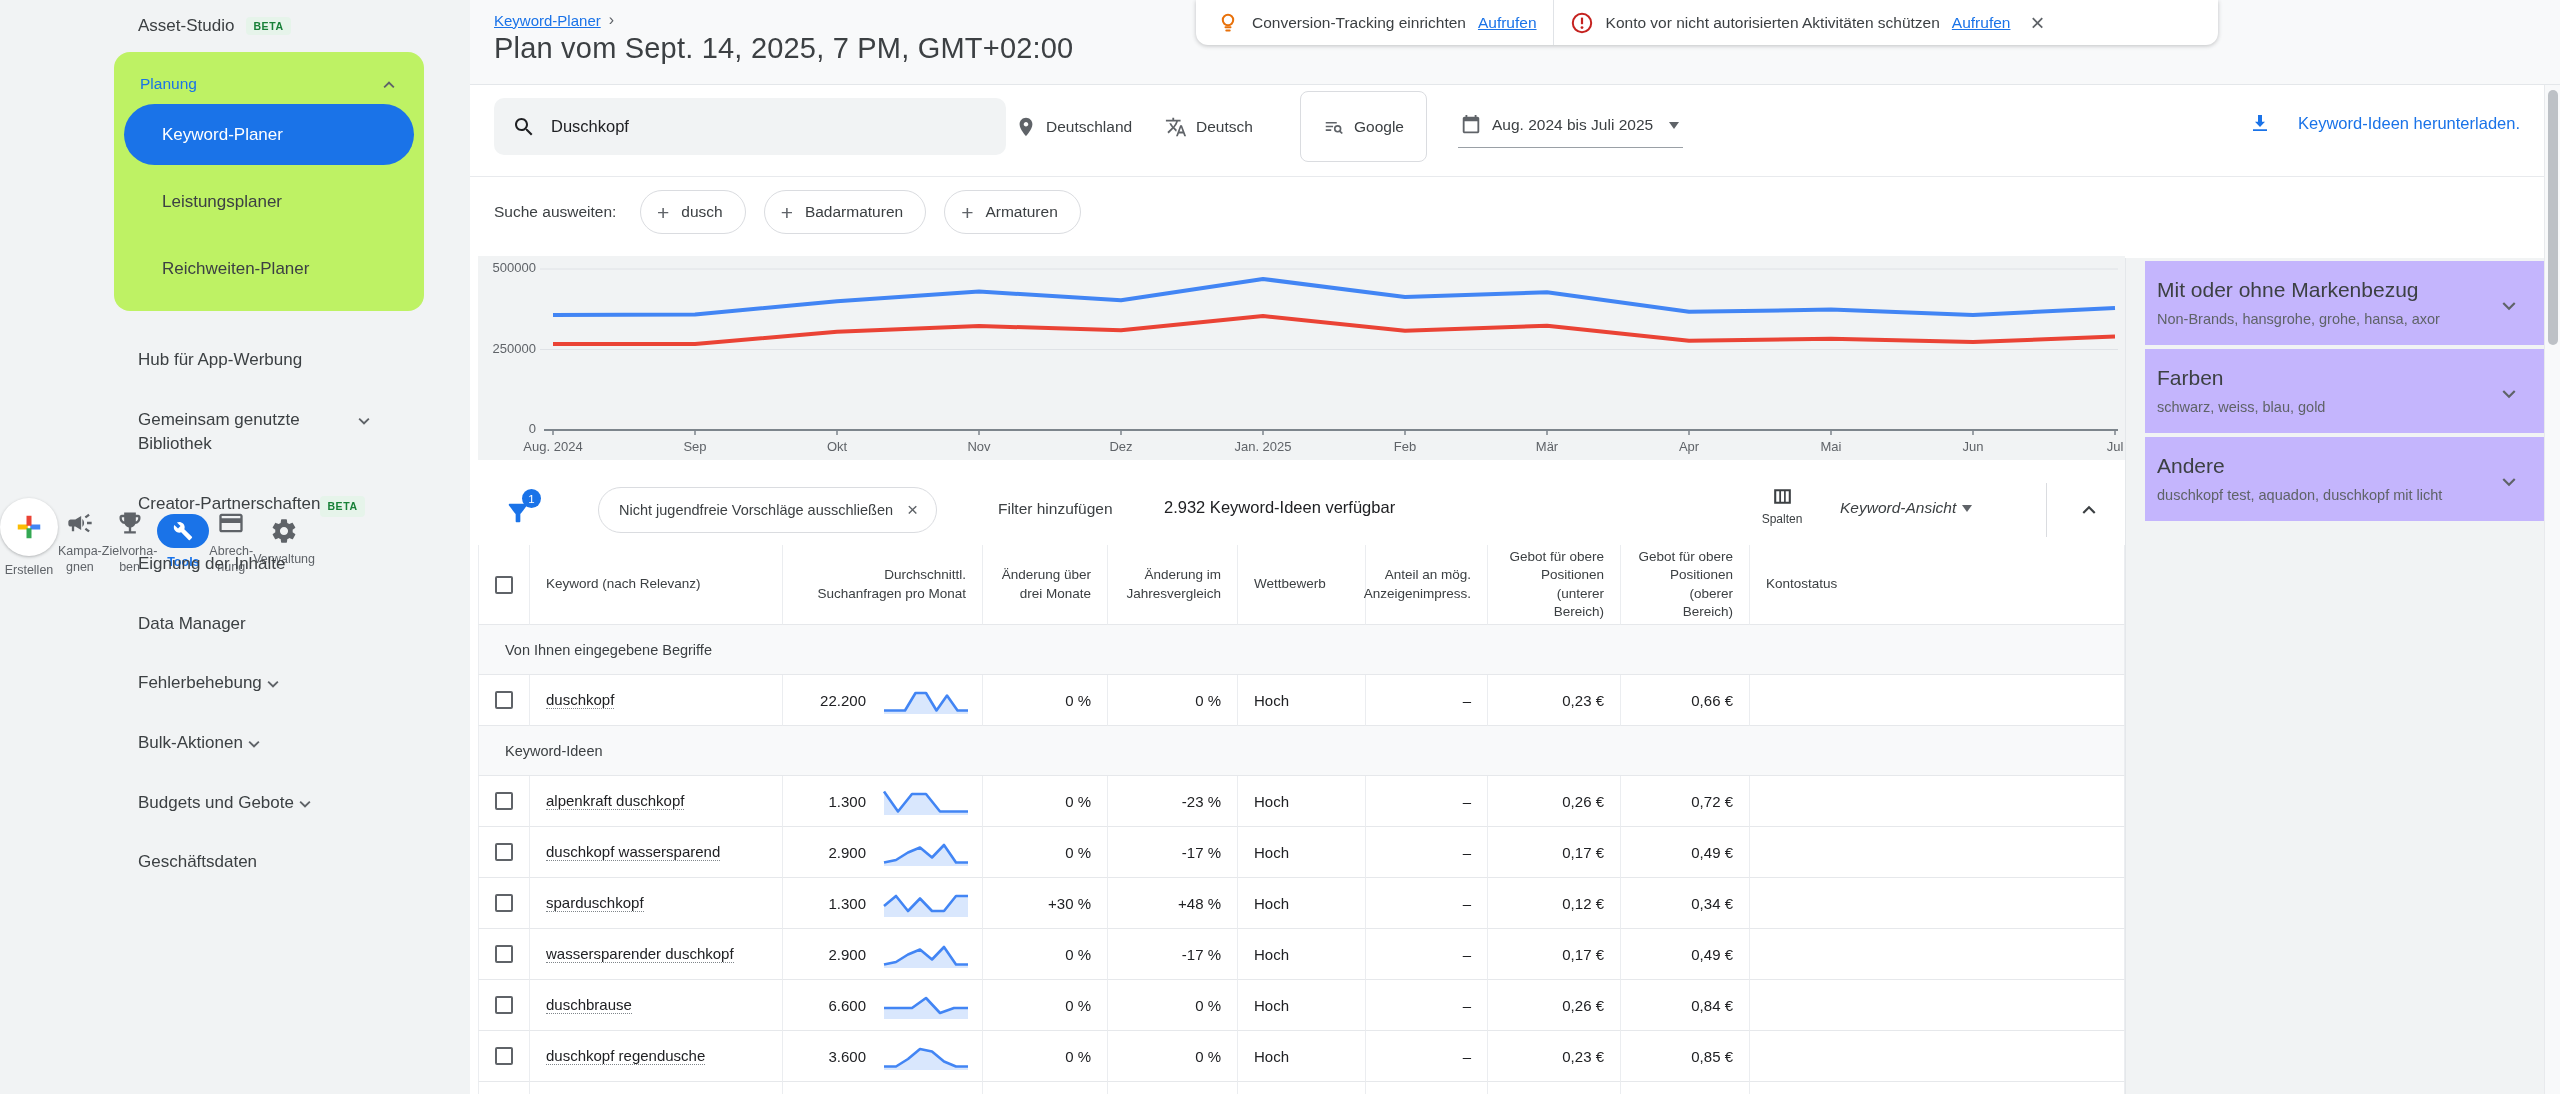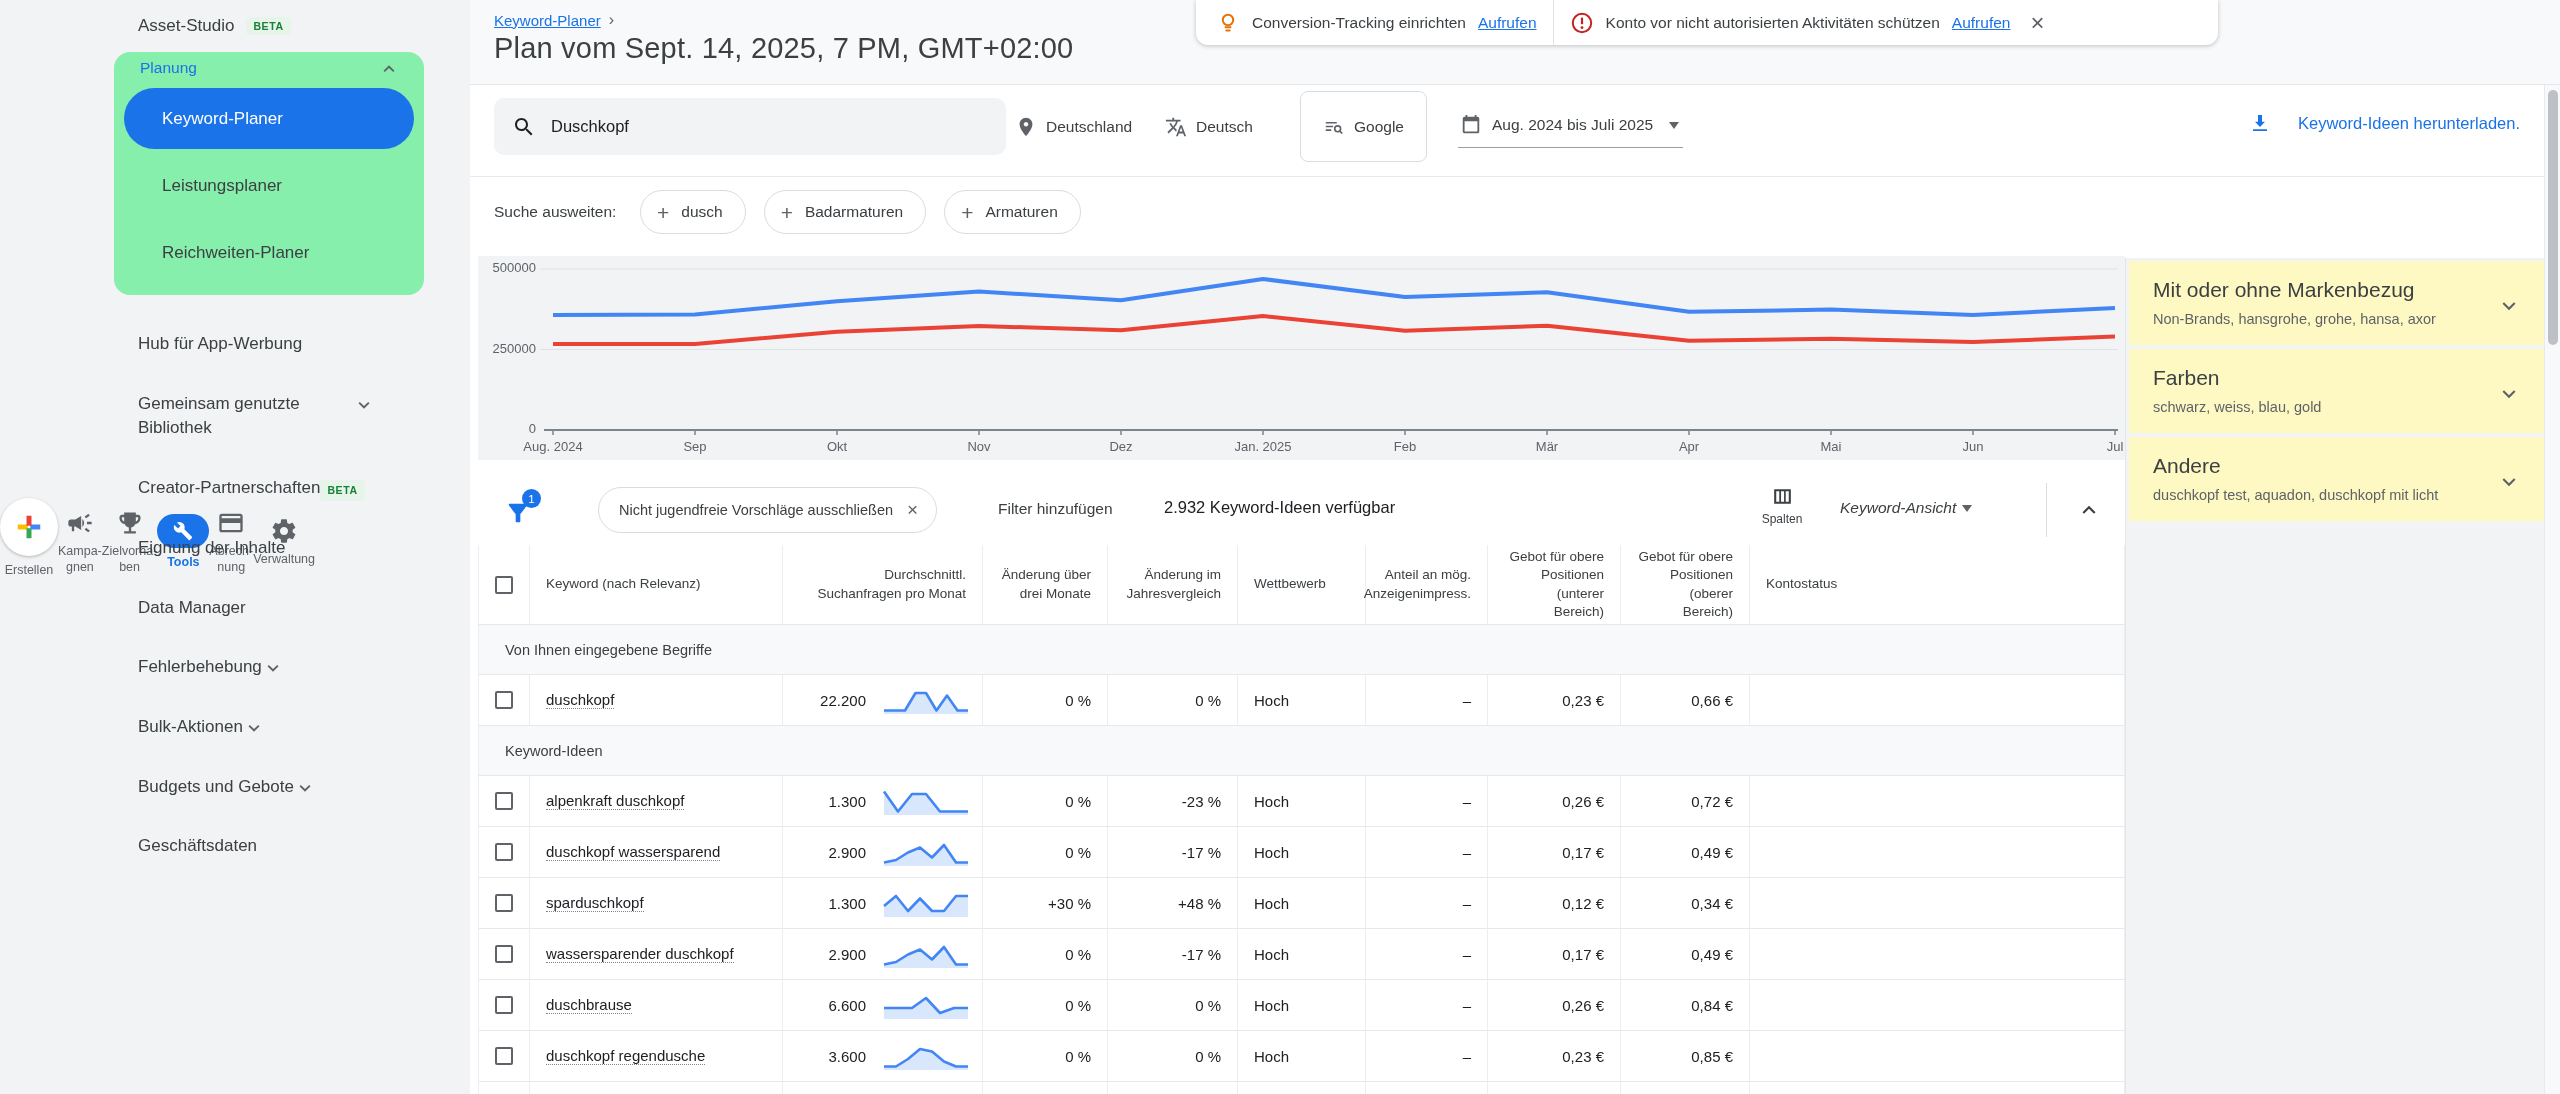--- a/index.html
+++ b/index.html
@@ -15,21 +15,21 @@
   .create-circle { width:58px; height:58px; background:#fff; border-radius:50%; box-shadow:0 1px 3px rgba(60,64,67,.35); display:flex; align-items:center; justify-content:center; }
   .rail-ic { width:28px; height:28px; fill:#5f6368; }
   .tools-pill { width:52px; height:34px; background:#1a73e8; border-radius:17px; display:flex; align-items:center; justify-content:center; }
   .tools-pill svg { width:20px; height:20px; fill:#fff; }
 
   
   .sidebar { position:absolute; left:112px; top:0; width:318px; height:1094px; }
   .sb-head { display:flex; align-items:center; gap:12px; padding:16px 0 0 26px; }
   .sb-title { font-size:17px; color:#3c4043; }
   .beta { font-size:10.5px; font-weight:bold; color:#188038; background:#e6f4ea; padding:3px 7px; border-radius:4px; letter-spacing:.6px; }
-  .sb-card { margin:16px 6px 0 2px; background:#86efac; border-radius:16px; padding:4px 0 12px; }
+  .sb-card { margin:16px 6px 0 2px; background:#bef264; border-radius:16px; padding:20px 0 12px; }
   .sb-section { display:flex; align-items:center; justify-content:space-between; padding:0 24px 2px 26px; color:#1a73e8; font-size:15.5px; cursor:pointer; }
   .sb-item { height:61px; display:flex; align-items:center; border-radius:31px; margin:6px 10px 0; padding-left:38px; font-size:17px; color:#3c4043; cursor:pointer; }
   .sb-item.active { background:#1a73e8; color:#fff; }
   .sb-list { margin-top:26px; }
   .sb-li { display:flex; align-items:flex-start; justify-content:flex-start; padding:11px 24px 11px 26px; margin-bottom:13px; font-size:17px; line-height:1.45; color:#3c4043; cursor:pointer; }
   .sb-li .lbl { max-width:215px; }
   .chev { width:22px; height:22px; fill:#5f6368; flex:none; margin-top:2px; }
   .chev.up { transform:rotate(180deg); }
 
   
@@ -98,21 +98,21 @@
   .c-first { border-left:1px solid #ebedf0; justify-content:center; padding:0; }
   .r { justify-content:flex-end; text-align:right; }
   .cb { width:18px; height:18px; border:2px solid #5f6368; border-radius:2px; cursor:pointer; background:#fff; }
   .kw { border-bottom:1px dotted #80868b; cursor:pointer; }
   .section-row { grid-column:1/-1; height:50px; background:#f8f9fa; border-bottom:1px solid #e6e8eb; border-left:1px solid #ebedf0; border-right:1px solid #ebedf0; display:flex; align-items:center; padding-left:26px; font-size:14.5px; color:#3c4043; }
   .vol { gap:14px; padding-right:10px; }
   .spark { width:92px; height:34px; flex:none; }
 
   
   .refine { position:absolute; left:2125px; top:258px; width:435px; height:836px; background:#f1f3f4; border-left:1px solid #e4e7ea; }
-  .ref-card { position:relative; margin:0 16px 4px 3px; background:#fef9c3; padding:17px 56px 18px 24px; cursor:pointer; }
+  .ref-card { position:relative; margin:0 16px 4px 19px; background:#c4b5fd; padding:17px 56px 18px 12px; cursor:pointer; }
   .ref-card:first-child { margin-top:3px; }
   .ref-title { font-size:21px; color:#3c4043; margin-bottom:9px; }
   .ref-sub { font-size:14.5px; color:#5f6368; white-space:nowrap; }
   .ref-card .chev { position:absolute; right:22px; top:30px; width:26px; height:26px; }
 
   
   .scrollstrip { position:absolute; left:2544px; top:85px; width:16px; height:1009px; background:#f8f9fa; border-left:1px solid #e8eaed; }
   .thumb { position:absolute; left:3px; top:5px; width:10px; height:255px; background:#bdc1c6; border-radius:5px; cursor:pointer; }
 </style>
 </head>

